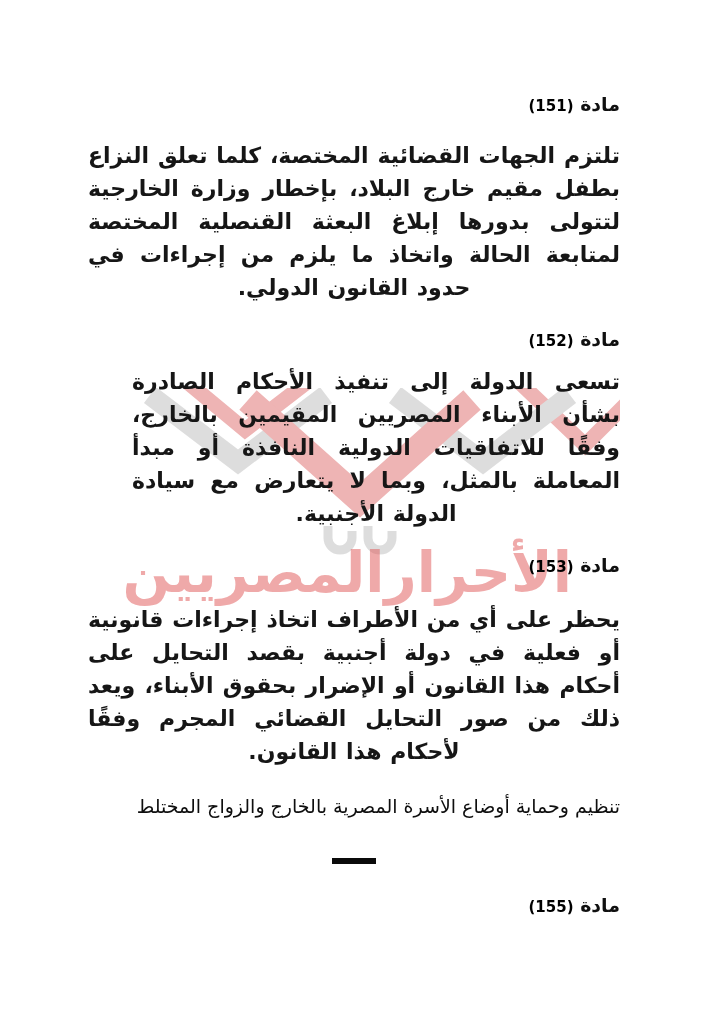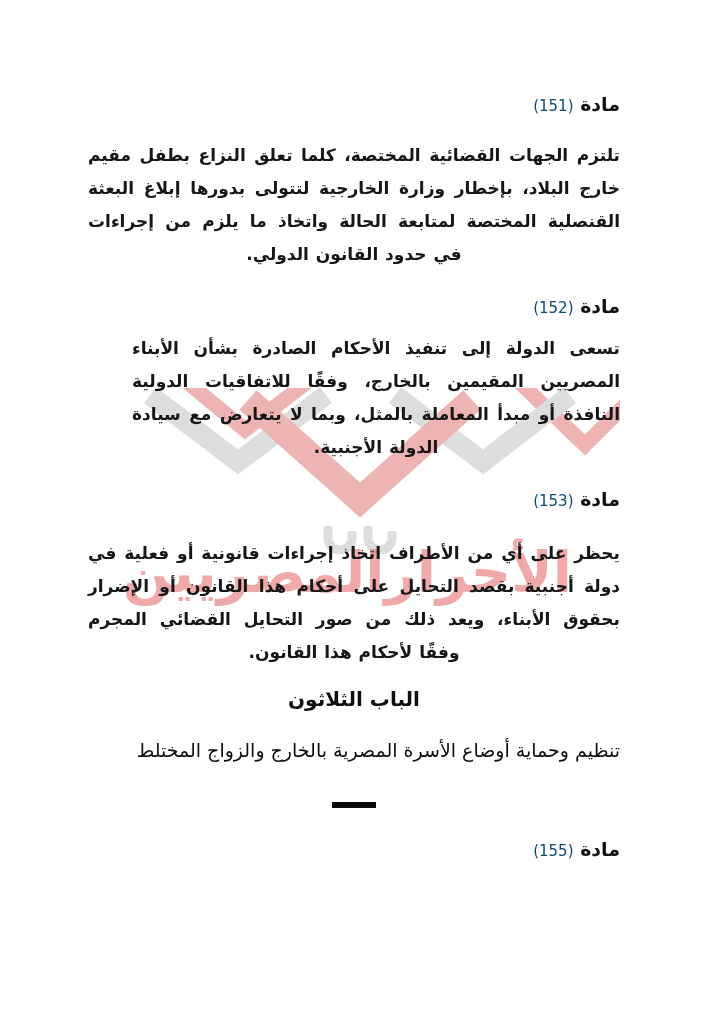--- a/index.html
+++ b/index.html
@@ -51,26 +51,26 @@
     color: #141414;
   }
   .art-h {
     text-align: right;
     font-size: 19px;
     font-weight: bold;
     line-height: 26px;
     color: #101010;
   }
   .art-h .num {
-    font-weight: normal;
+    font-weight: bold;
     font-size: 15px;
-    color: #0c4a6e;
+    color: #000000;
   }
   .art-p {
-    font-size: 17px;
+    font-size: 22px;
     font-weight: bold;
     line-height: 33px;
     text-align: justify;
     text-align-last: center;
     color: #161616;
     word-spacing: 1px;
   }
   #a1 .art-h { margin-top: 91px; }
   #a1 .art-p { margin-top: 20px; }
   #a2 .art-h { margin-top: 22px; }
@@ -148,21 +148,20 @@
 
     <div id="a3">
       <div class="art-h">
         <span>مادة</span>
         <span class="num">(153)</span>
       </div>
       <p class="art-p">يحظر على أي من الأطراف اتخاذ إجراءات قانونية أو فعلية في دولة أجنبية بقصد التحايل على أحكام هذا القانون أو الإضرار بحقوق الأبناء، ويعد ذلك من صور التحايل القضائي المجرم وفقًا لأحكام هذا القانون.</p>
     </div>
 
 
-    <div class="chapter-title">الباب الثلاثون</div>
     <div class="chapter-subtitle">تنظيم وحماية أوضاع الأسرة المصرية بالخارج والزواج المختلط</div>
 
     <div class="divider-bar"></div>
 
     <div id="a5">
       <div class="art-h">
         <span>مادة</span>
         <span class="num">(155)</span>
       </div>
 

